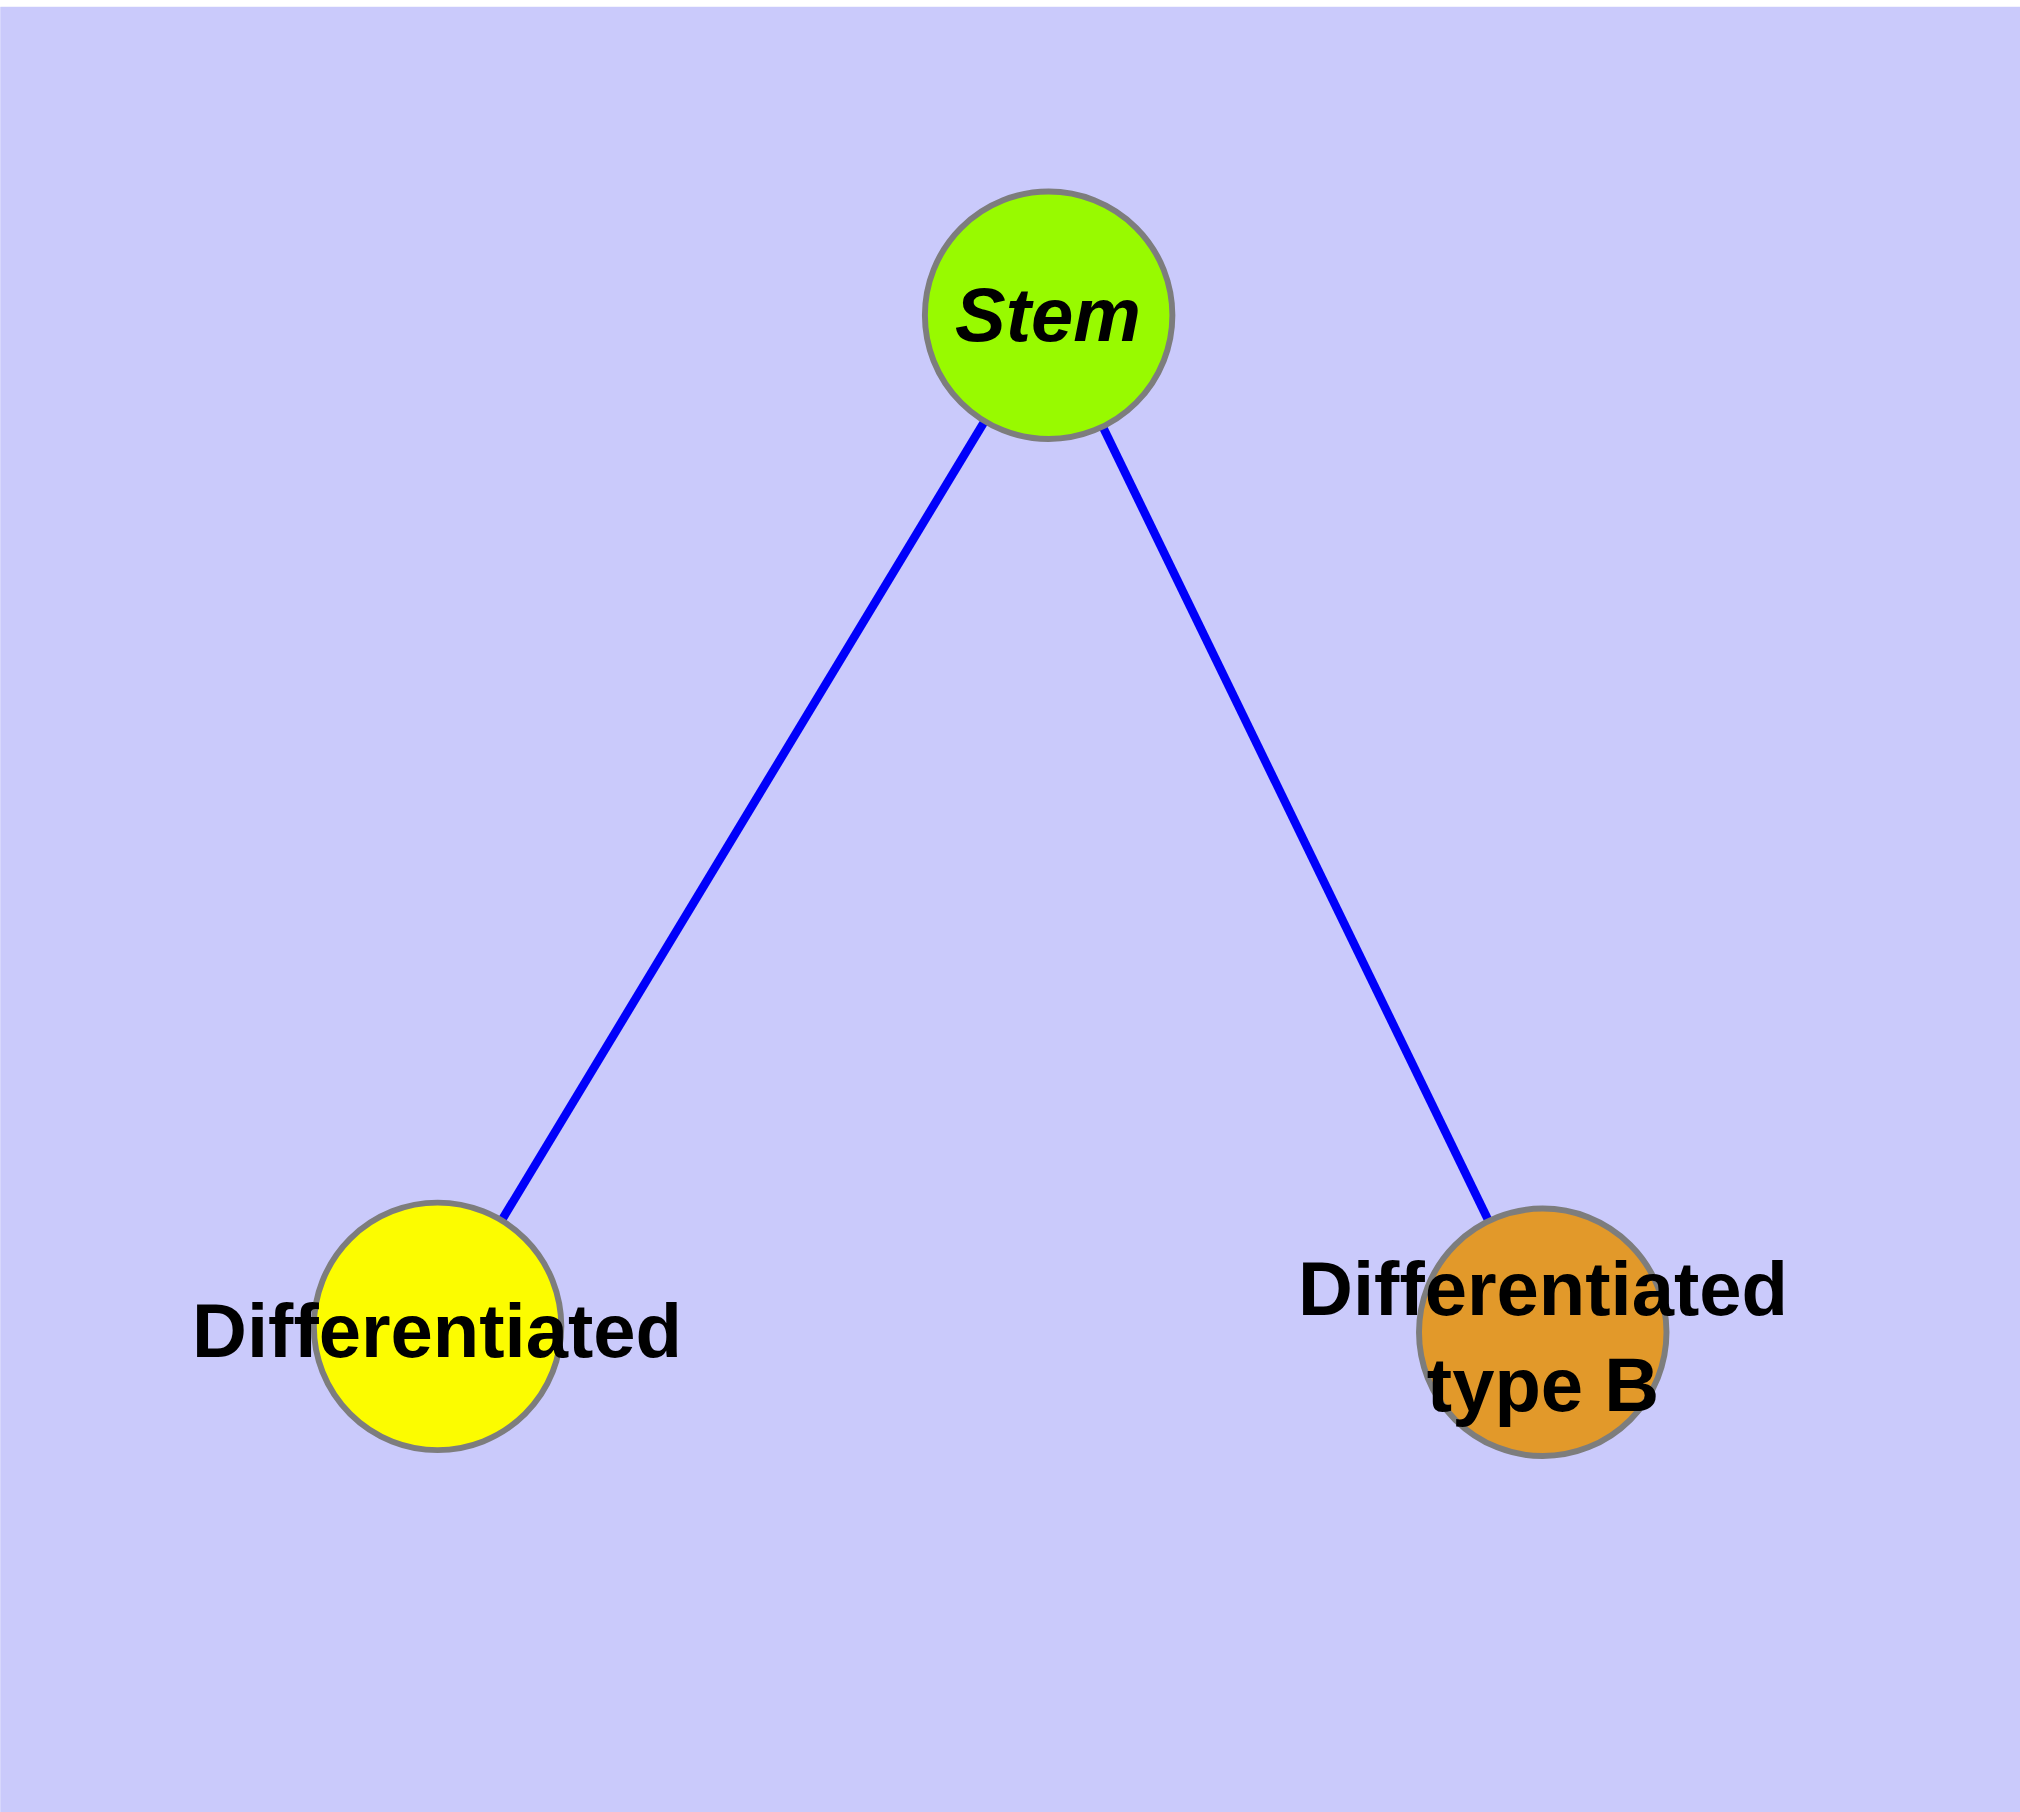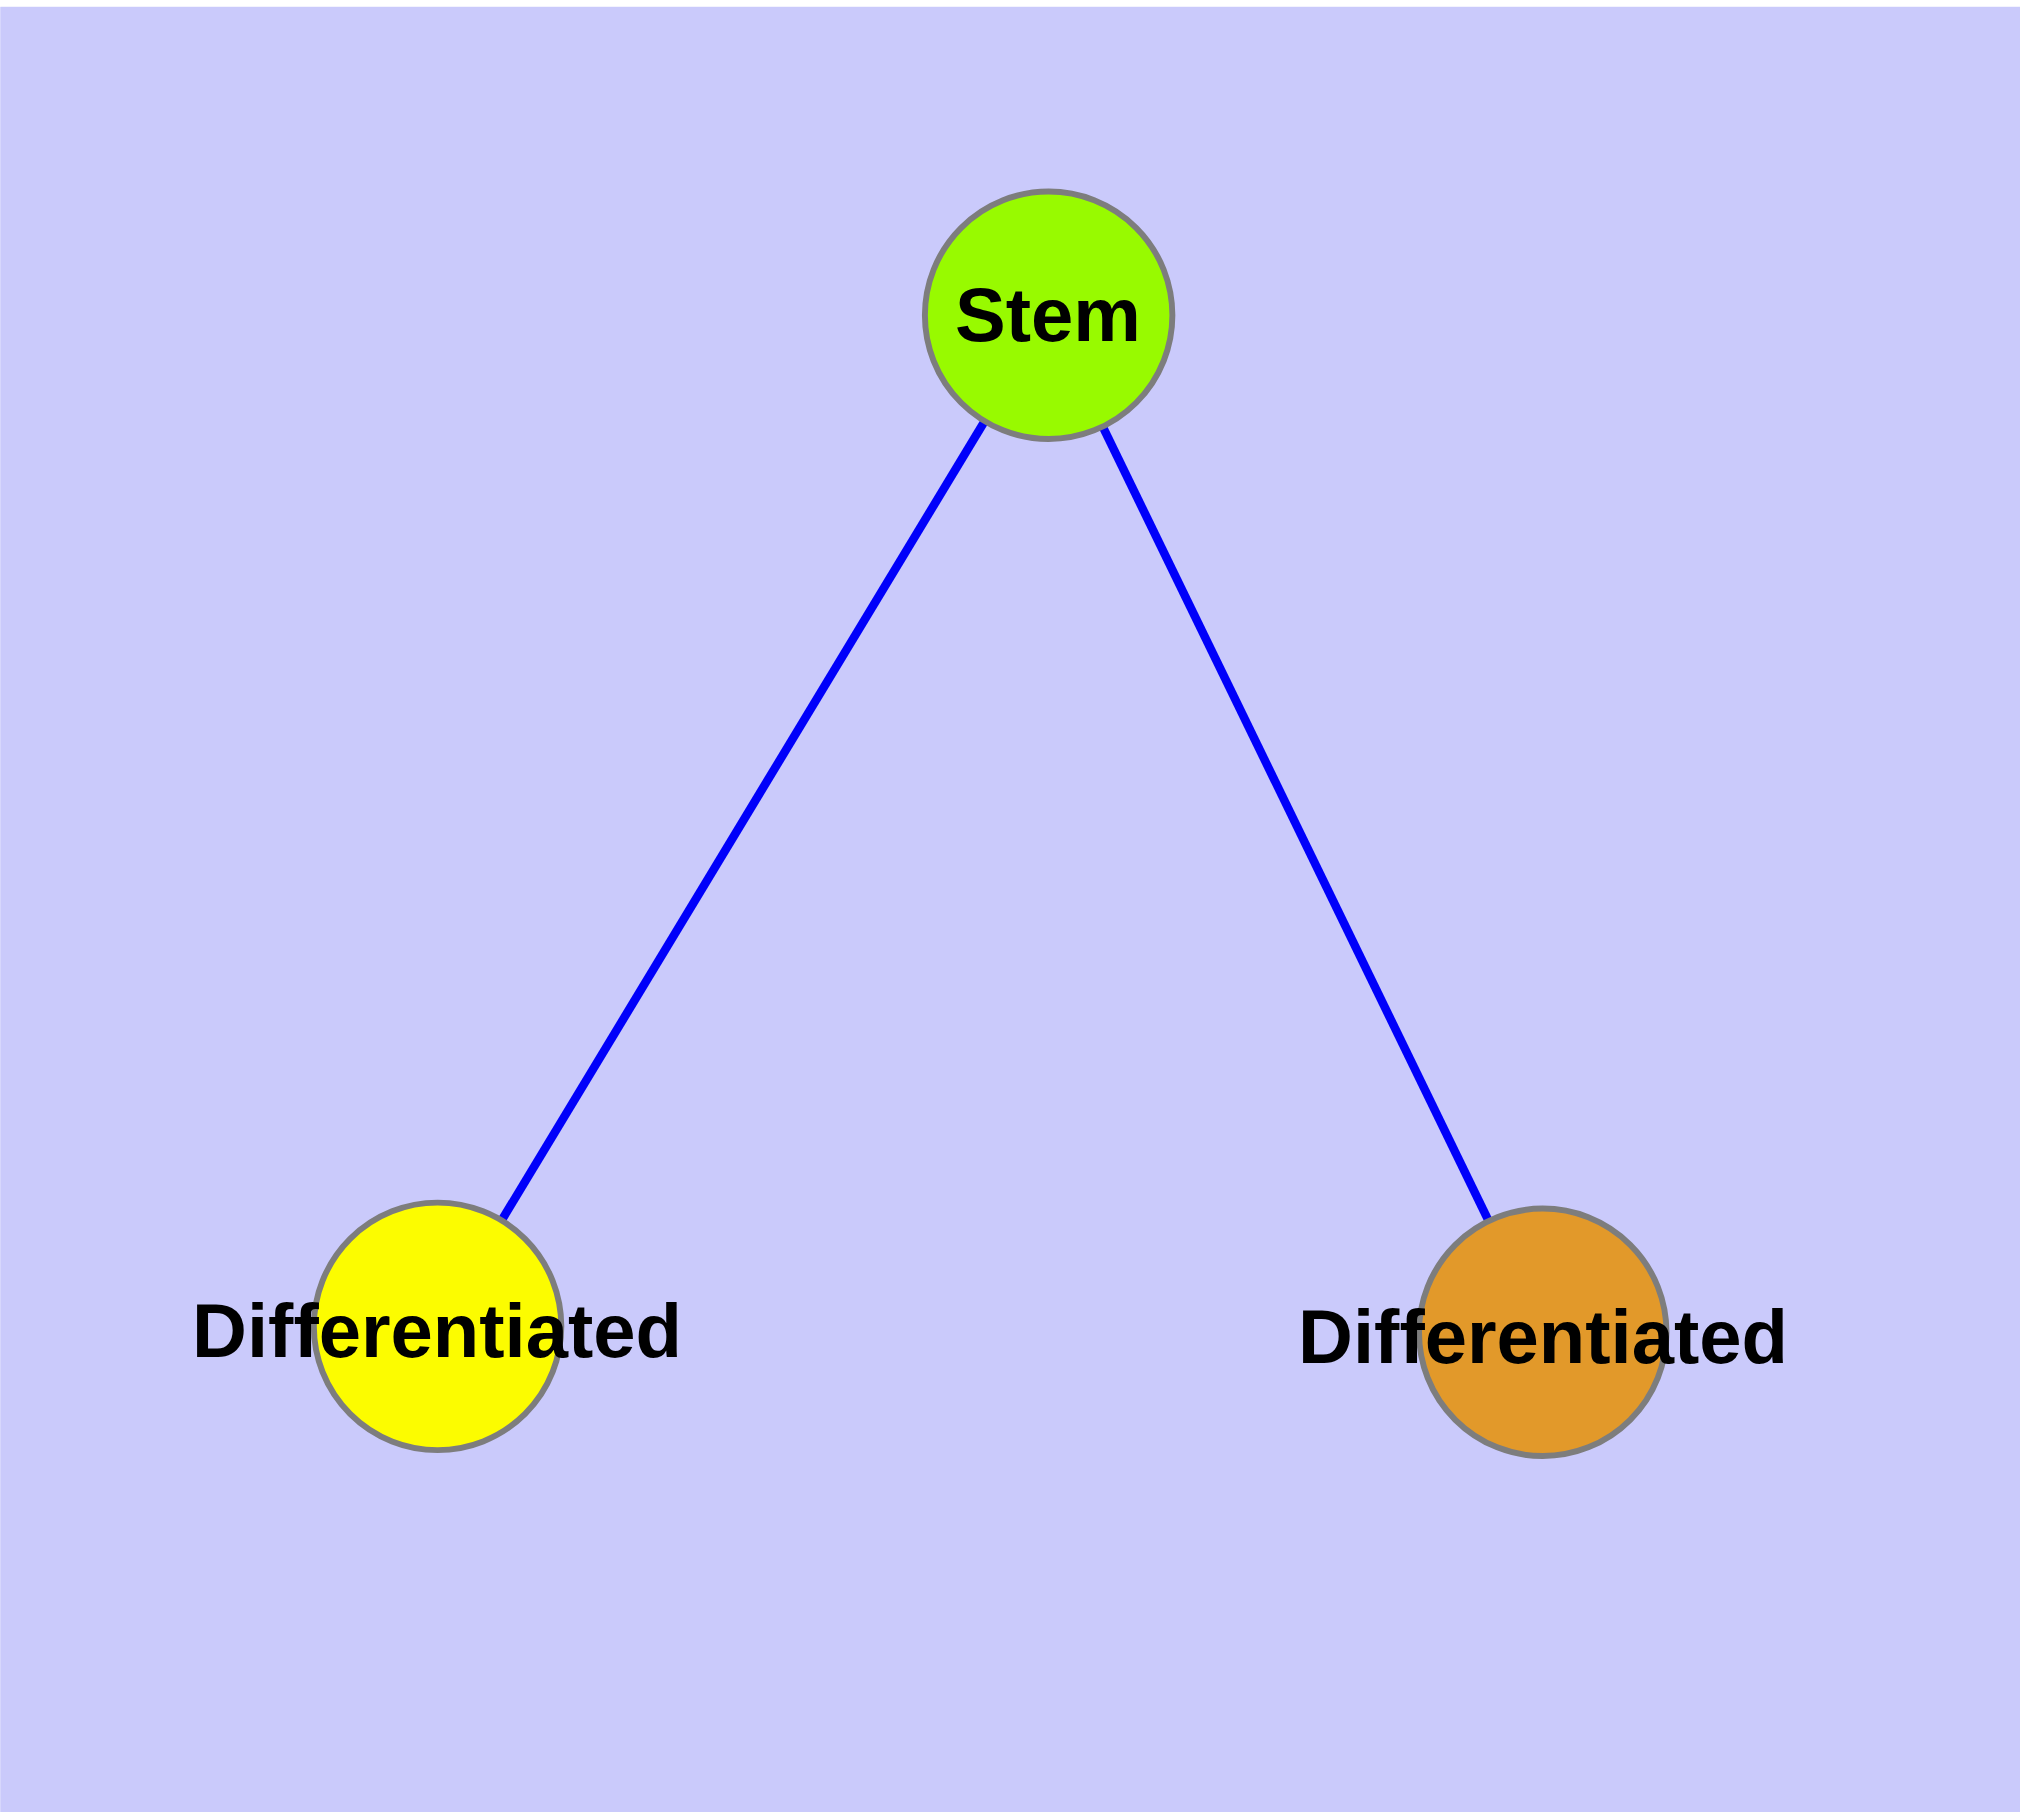--- a/index.html
+++ b/index.html
@@ -47,26 +47,27 @@
 
     <line stroke-width="10" x1="1237" y1="372" x2="1820" y2="1572" stroke="#0000FA"></line>
 
     <circle stroke-width="7" cx="1237" cy="372" r="146" fill="#98FA00" stroke="#7D7D7D"></circle>
 
     <circle stroke-width="7" cx="516" cy="1565" r="146" fill="#FCFC00" stroke="#7D7D7D"></circle>
 
     <circle stroke-width="7" cx="1820" cy="1572" r="146" fill="#E2992A" stroke="#7D7D7D"></circle>
   </svg>
 
-  <div class="node-label" style="left:1048px; top:315px;">
+  <div class="node-label" style="left:1048px; top:315px;font-style:italic;">
     <div>Stem</div>
   </div>
 
   <div class="node-label" style="left:437px; top:1331px;">
     <div>Differentiated</div>
   </div>
 
   <div class="node-label" style="left:1543px; top:1337px;">
     <div>Differentiated</div>
+    <div>type B</div>
   </div>
 
 </div>
 
 
 </body></html>

